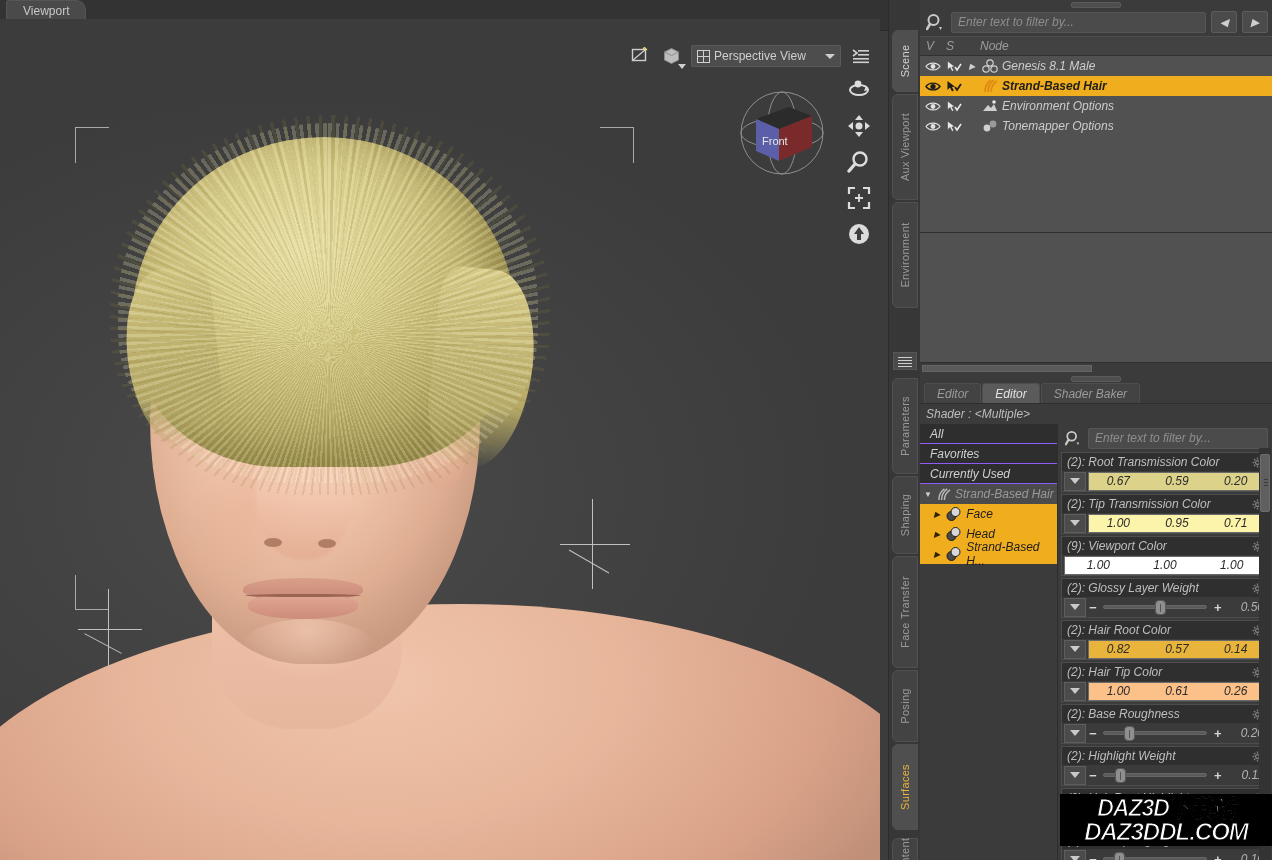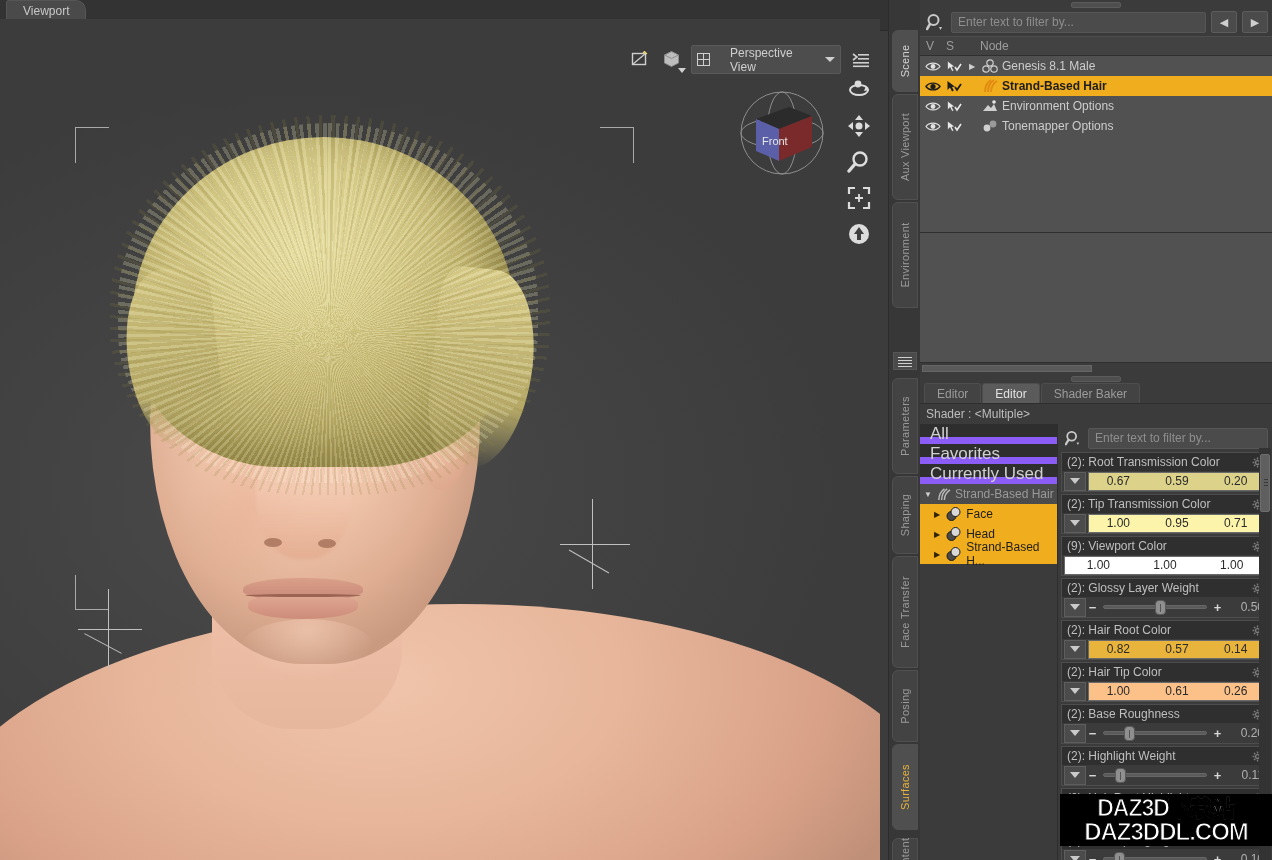--- a/index.html
+++ b/index.html
@@ -104,21 +104,21 @@
      filter:blur(.5px); opacity:.7;}
 
   
   .wire{ position:absolute; background:#a9a9a9; }
   .gizmo{ position:absolute; }
   .gizmo span{ position:absolute; background:#c0c0c0; }
 
   
   .vp-toolbar{ position:absolute; right:8px; top:26px; display:flex; align-items:center; gap:9px; }
   .tb-icon{ width:22px; height:22px; display:flex; align-items:center; justify-content:center; color:#cfcfcf; }
-  .persp-combo{ display:flex; align-items:center; gap:20px; width:150px; height:29px;
+  .persp-combo{ display:flex; align-items:center; gap:4px; width:150px; height:22px;
      background:#4d4d4d; border:1px solid #5a5a5a; border-radius:2px; padding:0 5px; color:#cfcfcf; font-size:12px;}
   .persp-combo .grid-ic{ width:13px; height:13px; border:1px solid #cfcfcf; position:relative;}
   .persp-combo .grid-ic:before{content:"";position:absolute;left:5px;top:0;bottom:0;width:1px;background:#cfcfcf;}
   .persp-combo .grid-ic:after{content:"";position:absolute;top:5px;left:0;right:0;height:1px;background:#cfcfcf;}
   .caret-d{ width:0;height:0;border-left:5px solid transparent;border-right:5px solid transparent;border-top:5px solid #cfcfcf;}
 
   
   .vp-nav{ position:absolute; right:8px; top:58px; display:flex; flex-direction:column; gap:10px; align-items:center;}
   .nav-ic{ width:26px; height:26px; color:#dcdcdc; display:flex;align-items:center;justify-content:center;}
 
@@ -131,21 +131,21 @@
   .vtab{ position:absolute; left:3px; width:26px; background:#434343; border:1px solid #505050;
      border-radius:6px 0 0 6px; color:#9a9a9a; }
   .vtab .vtxt{ position:absolute; left:50%; top:50%; transform:translate(-50%,-50%) rotate(-90deg);
      white-space:nowrap; font-size:11px; letter-spacing:.3px; }
   .vtab.active{ background:#4f4f4f; color:#d2d2d2; }
   .vtab.gold{ color:#e8b43c; }
   .striphandle{ position:absolute; left:4px; width:24px; height:18px; background:#4a4a4a; border:1px solid #565656;}
   .striphandle i{ position:absolute; left:4px; height:1px; background:#cfcfcf; }
 
   
-  #rightcol{ position:absolute; left:920px; top:0; width:352px; height:860px; background:#3b3b3b; }
+  #rightcol{ position:absolute; left:920px; top:0; width:352px; height:860px; background:#3b3b3b;font-style:italic; }
 
   .pane-grip{ height:8px; background:#3b3b3b; position:relative;}
   .pane-grip:after{ content:""; position:absolute; left:50%; transform:translateX(-50%); top:2px;
      width:48px; height:4px; background:#4e4e4e; border:1px solid #5b5b5b; border-radius:2px;}
 
   
   .filterbar{ display:flex; align-items:center; gap:5px; padding:3px 4px; background:#3b3b3b;}
   .mag{ width:22px;height:22px;color:#c9c9c9;display:flex;align-items:center;justify-content:center;}
   .txtfield{ flex:1; height:21px; background:#4b4b4b; border:1px solid #565656; border-radius:2px;
      color:#8e8e8e; font-size:12px; padding:0 6px; line-height:19px; }
@@ -171,22 +171,22 @@
   .tabrow{ display:flex; align-items:flex-end; height:22px; background:#3b3b3b; padding-left:4px; gap:1px;
      border-bottom:1px solid #2e2e2e;}
   .stab{ height:20px; padding:0 12px; line-height:20px; font-size:12px; color:#9b9b9b; background:#434343;
      border:1px solid #4e4e4e; border-bottom:none; border-radius:3px 3px 0 0;}
   .stab.active{ background:#5b5b5b; color:#e2e2e2;}
 
   .shaderline{ padding:3px 6px; font-size:12px; color:#bdbdbd; background:#3b3b3b;}
 
   .surfbody{ display:flex; height:465px; }
   .surflist{ width:138px; background:#3b3b3b; border-right:1px solid #2e2e2e; }
-  .sitem{ height:20px; line-height:20px; padding-left:10px; font-size:17px; color:#d0d0d0; background:#2e2e2e;
-     border-bottom:7px solid #8b5cf6;}
+  .sitem{ height:20px; line-height:20px; padding-left:10px; font-size:12px; color:#d0d0d0; background:#2e2e2e;
+     border-bottom:1px solid #8b5cf6;}
   .sgroup{ height:20px; display:flex; align-items:center; gap:4px; padding-left:4px; font-size:12px; color:#9a9a9a;
      background:#4b4b4b;}
   .smat{ height:20px; display:flex; align-items:center; gap:5px; padding-left:14px; font-size:12px;
      background:#f0ad1e; color:#1d1d1d;}
   .smat .tri{ font-size:8px; color:#2e2404;}
 
   
   .proppane{ flex:1; background:#3b3b3b; position:relative; display:flex; flex-direction:column;}
   .propfilter{ display:flex; align-items:center; gap:4px; padding:3px 4px; }
   .propscroll{ flex:1; overflow:hidden; position:relative; padding:0 3px;}

